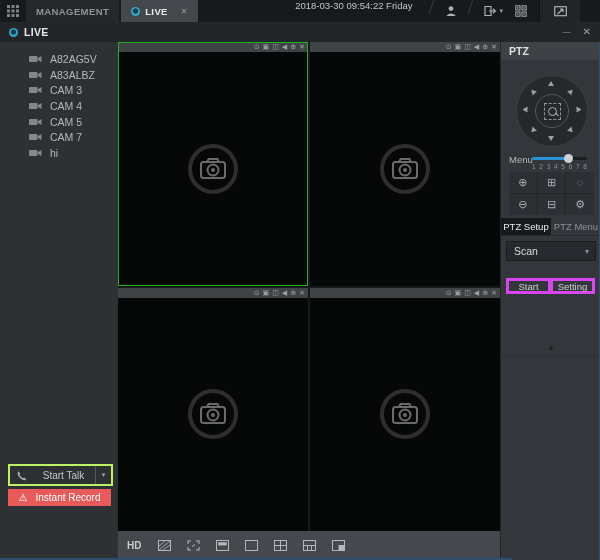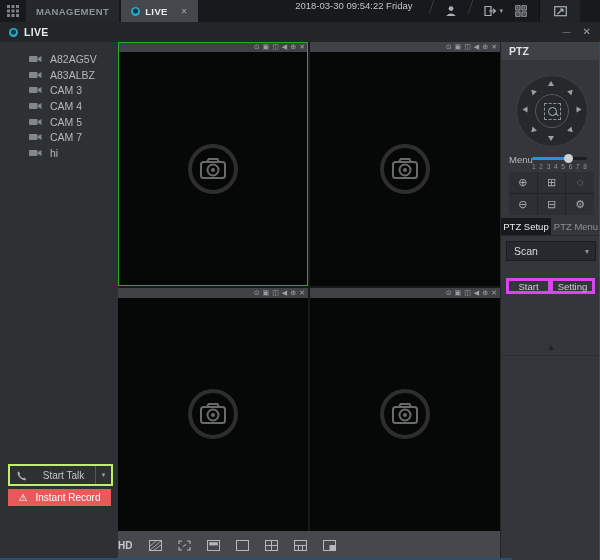--- a/index.html
+++ b/index.html
@@ -54,21 +54,21 @@
   .grid{position:absolute;left:0;right:0;top:0;bottom:29px;display:grid;
         grid-template-columns:1fr 1fr;grid-template-rows:1fr 1fr;gap:2px;background:#17191c;}
   .panel{position:relative;background:#060707;display:flex;flex-direction:column;min-height:0;}
   .panel.selected{outline:1px solid #21b021;outline-offset:-1px;}
   .panel-strip{height:10px;background:#404346;display:flex;justify-content:flex-end;align-items:center;
                gap:3px;padding:0 3px;}
   .pi{font-size:7px;line-height:10px;color:#9da1a6;}
   .panel-body{flex:1;display:flex;align-items:center;justify-content:center;}
 
   .bottom-toolbar{position:absolute;left:0;right:0;bottom:0;height:29px;background:#45484c;
-                  display:flex;align-items:center;gap:16px;}
+                  display:flex;align-items:center;gap:16px;padding-left:9px;}
   .hd{font-size:10px;font-weight:bold;color:#c6cacd;margin-right:1px;}
   .bt-icon{display:flex;align-items:center;justify-content:center;}
 
   
   .right-panel{position:absolute;left:500px;top:42px;right:0;bottom:0;background:#33363a;border-left:1px solid #222528;}
   .ptz-header{height:18px;background:#3e4145;display:flex;align-items:center;padding-left:8px;
               font-size:10.5px;font-weight:bold;color:#dfe2e4;}
   .dpad{position:absolute;left:15px;top:33px;width:70px;height:70px;border-radius:50%;
         background:#26292c;border:1px solid #3c4044;}
   .arr{position:absolute;width:0;height:0;border-left:3.5px solid transparent;border-right:3.5px solid transparent;

